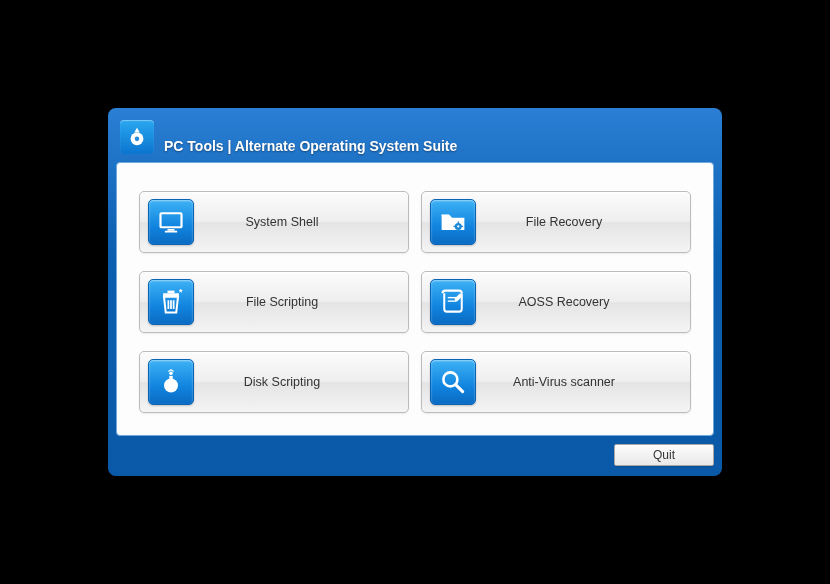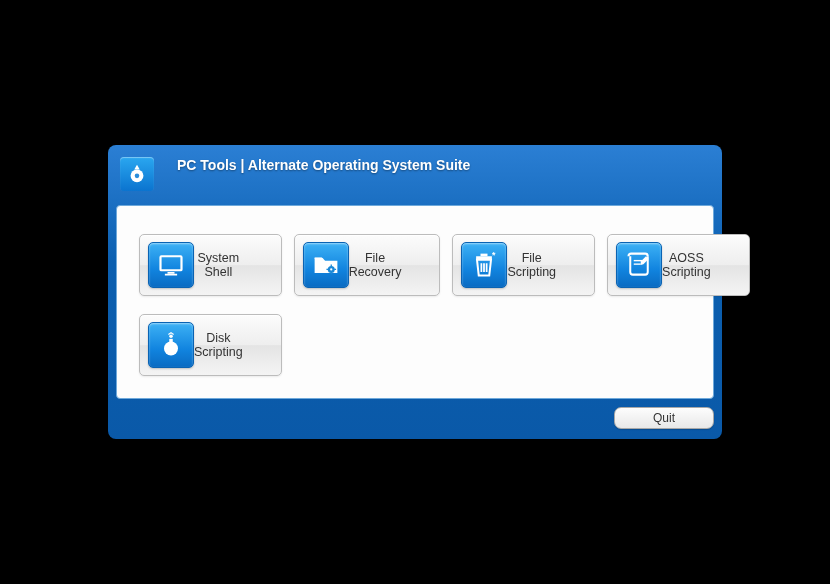--- a/index.html
+++ b/index.html
@@ -14,23 +14,23 @@
   }
   .window {
     width: 614px;
     background: linear-gradient(to bottom, #2b7fd4 0%, #0b5fb0 40%, #0a59a8 100%);
     border-radius: 8px;
     box-shadow: 0 8px 30px rgba(0,0,0,0.6);
     padding: 6px 8px 10px 8px;
   }
   .titlebar {
     display: flex;
-    align-items: flex-start;
-    gap: 23px;
-    padding: 6px 4px 14px 4px;
+    align-items: flex-end;
+    gap: 10px;
+    padding: 6px 4px 8px 4px;
   }
   .app-icon {
     width: 34px;
     height: 34px;
     background: linear-gradient(to bottom, #2aa7f0, #0b74cf);
     border-radius: 4px;
     display: flex;
     align-items: center;
     justify-content: center;
     box-shadow: inset 0 1px 1px rgba(255,255,255,0.4);
@@ -42,21 +42,21 @@
     text-shadow: 0 1px 2px rgba(0,0,0,0.4);
   }
   .content-panel {
     background: #fdfdfd;
     border-radius: 4px;
     padding: 28px 22px 22px 22px;
     border: 1px solid #6ea9db;
   }
   .grid {
     display: grid;
-    grid-template-columns: 1fr 1fr 1fr 1fr;
+    grid-template-columns: 1fr 1fr;
     gap: 18px 12px;
   }
   .tool-button {
     display: flex;
     align-items: center;
     height: 62px;
     background: linear-gradient(to bottom, #fcfcfc 0%, #eeeeee 50%, #e4e4e4 51%, #f4f4f4 100%);
     border: 1px solid #bcbcbc;
     border-radius: 5px;
     box-shadow: 0 1px 2px rgba(0,0,0,0.08), inset 0 1px 0 #fff;
@@ -83,21 +83,21 @@
     padding-right: 30px;
   }
   .footer {
     display: flex;
     justify-content: flex-end;
     padding-top: 8px;
   }
   .quit-btn {
     background: linear-gradient(to bottom, #fdfdfd, #e8e8e8);
     border: 1px solid #a8a8a8;
-    border-radius: 7px;
+    border-radius: 2px;
     width: 100px;
     height: 22px;
     font-size: 12px;
     color: #333;
     cursor: pointer;
     box-shadow: 0 1px 1px rgba(0,0,0,0.15);
   }
   svg { display: block; }
 </style>
 </head>
@@ -165,35 +165,44 @@
       <div class="tool-button">
         <div class="tool-icon">
           <svg width="28" height="28" viewBox="0 0 32 32">
             <path d="M6 6 L6 24 Q6 27 9 27 L23 27 Q26 27 26 24 L26 6" fill="none" stroke="#fff" stroke-width="2.3"></path>
             <path d="M4 6 Q4 3 7 3 L23 3 Q26 3 26 6" fill="none" stroke="#fff" stroke-width="2.3"></path>
             <line x1="10" y1="11" x2="20" y2="11" stroke="#fff" stroke-width="1.6"></line>
             <line x1="10" y1="15" x2="18" y2="15" stroke="#fff" stroke-width="1.6"></line>
             <path d="M18 12 L24 6 L27 9 L21 15 L18 16 Z" fill="#fff"></path>
           </svg>
         </div>
-        <div class="tool-label">AOSS Scripting</div>
+        <div class="tool-label">AOSS Recovery</div>
       </div>
 
       <div class="tool-button">
         <div class="tool-icon">
           <svg width="28" height="28" viewBox="0 0 32 32">
             <circle cx="16" cy="20" r="8" fill="#fff"></circle>
             <rect x="14" y="9" width="4" height="5" fill="#fff"></rect>
             <circle cx="16" cy="6" r="2" fill="#fff"></circle>
             <path d="M13 4 L16 2 L19 4" stroke="#fff" stroke-width="1.3" fill="none"></path>
           </svg>
         </div>
         <div class="tool-label">Disk Scripting</div>
       </div>
 
+      <div class="tool-button">
+        <div class="tool-icon">
+          <svg width="28" height="28" viewBox="0 0 32 32">
+            <circle cx="13" cy="13" r="8" fill="none" stroke="#fff" stroke-width="3"></circle>
+            <line x1="19" y1="19" x2="27" y2="27" stroke="#fff" stroke-width="3.5" stroke-linecap="round"></line>
+          </svg>
+        </div>
+        <div class="tool-label">Anti-Virus scanner</div>
+      </div>
 
     </div>
   </div>
 
   <div class="footer">
     <button class="quit-btn">Quit</button>
   </div>
 </div>
 
 </body></html>

